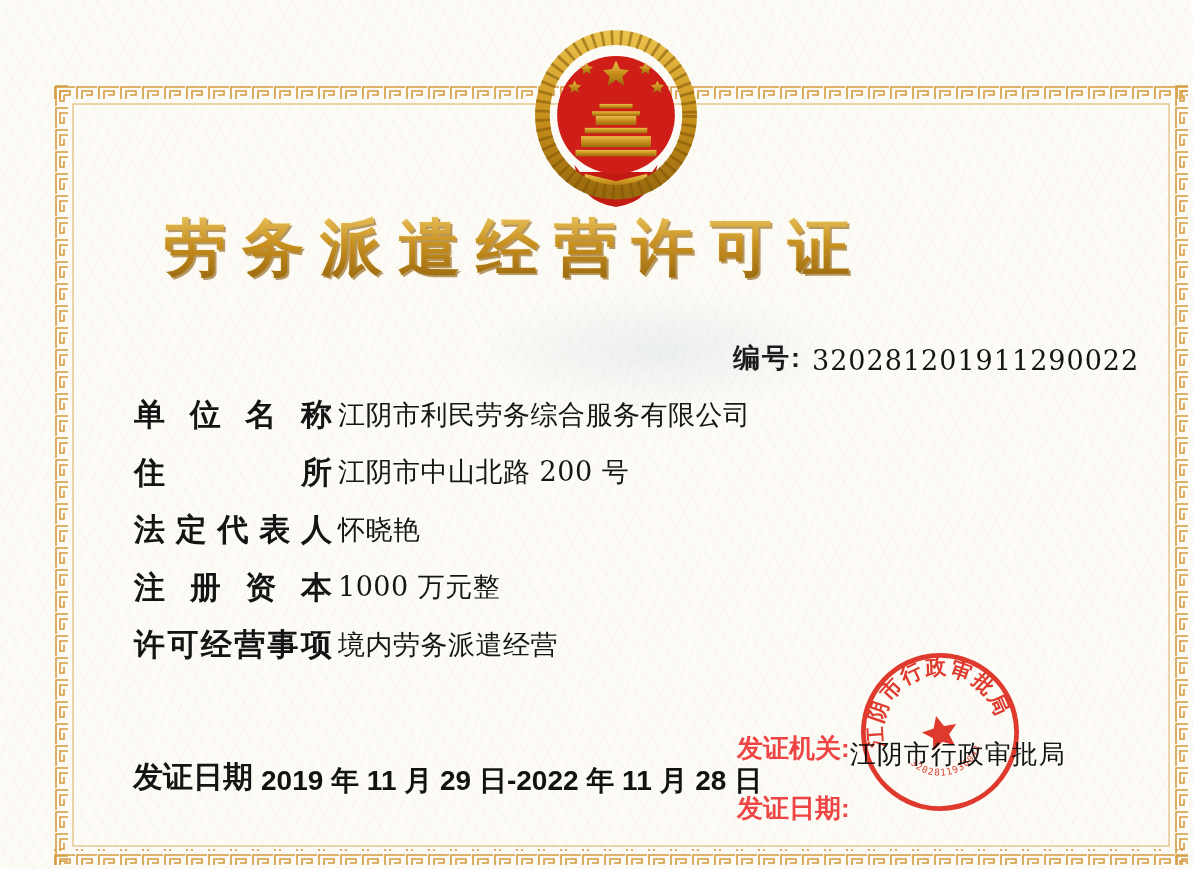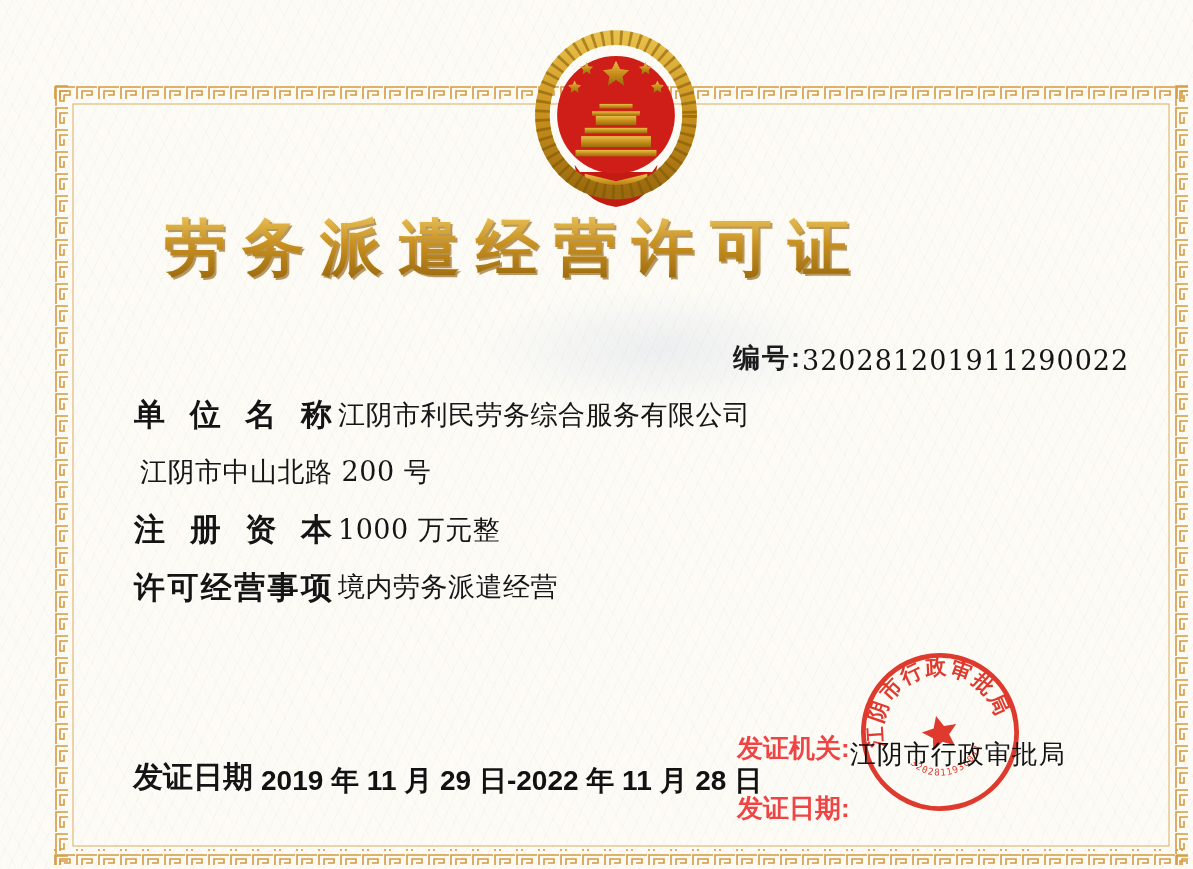--- a/index.html
+++ b/index.html
@@ -33,21 +33,21 @@
     background:linear-gradient(180deg,#f0cf6a 0%, #c89020 45%, #8f5f0a 100%);
     -webkit-background-clip:text;background-clip:text;color:transparent;
     filter:drop-shadow(2px 2px 0 rgba(120,75,10,0.55)) drop-shadow(0 0 1px rgba(255,230,150,0.6));
   }
   .number-line{
     position:absolute;left:733px;top:330px;
     display:flex;align-items:flex-end;
   }
   .number-line .lbl{font-size:27px;font-weight:bold;color:#1c1c1c;letter-spacing:2px;}
   .number-line .val{
-    margin-left:0;margin-top:15px;
+    margin-left:10px;margin-top:15px;
     font-family:"DejaVu Serif","Liberation Serif",serif;
     font-size:27px;color:#151515;letter-spacing:1px;
   }
   .fields{position:absolute;left:134px;top:375px;width:700px;}
   .field-row{display:flex;align-items:flex-end;height:57.5px;}
   .field-row .f-label{
     display:inline-block;width:198px;
     font-size:31px;font-weight:bold;color:#141414;line-height:1.1;
     text-align:justify;text-align-last:justify;
   }
@@ -143,21 +143,26 @@
     <span class="lbl">编号:</span>
     <span class="val">320281201911290022</span>
   </div>
 
   <div class="fields">
     <div class="field-row">
       <span class="f-label">单位名称</span>
       <span class="f-value">江阴市利民劳务综合服务有限公司</span>
     </div>
     <div class="field-row">
+      <span class="f-label">住所</span>
       <span class="f-value">江阴市中山北路 200 号</span>
+    </div>
+    <div class="field-row">
+      <span class="f-label">法定代表人</span>
+      <span class="f-value">怀晓艳</span>
     </div>
     <div class="field-row">
       <span class="f-label">注册资本</span>
       <span class="f-value">1000 万元整</span>
     </div>
     <div class="field-row">
       <span class="f-label">许可经营事项</span>
       <span class="f-value">境内劳务派遣经营</span>
     </div>
   </div>

